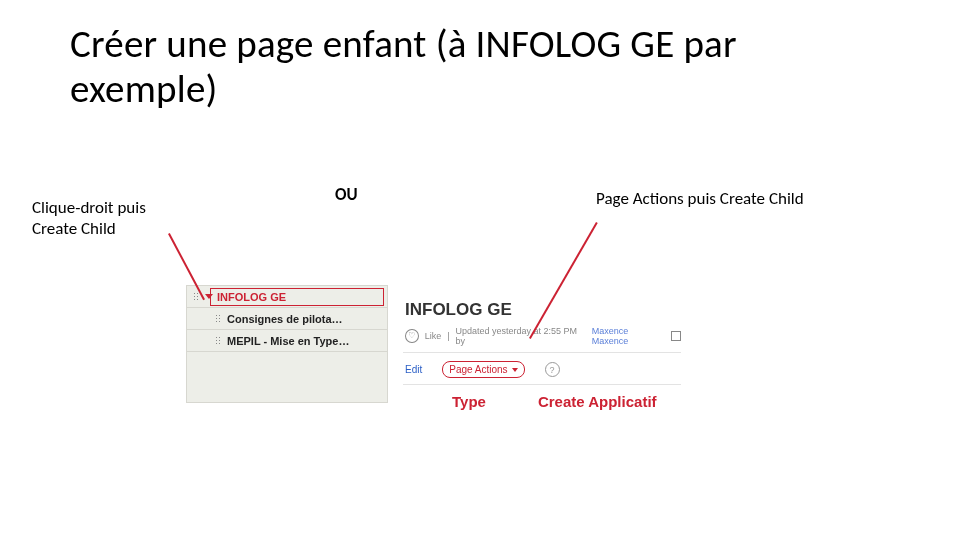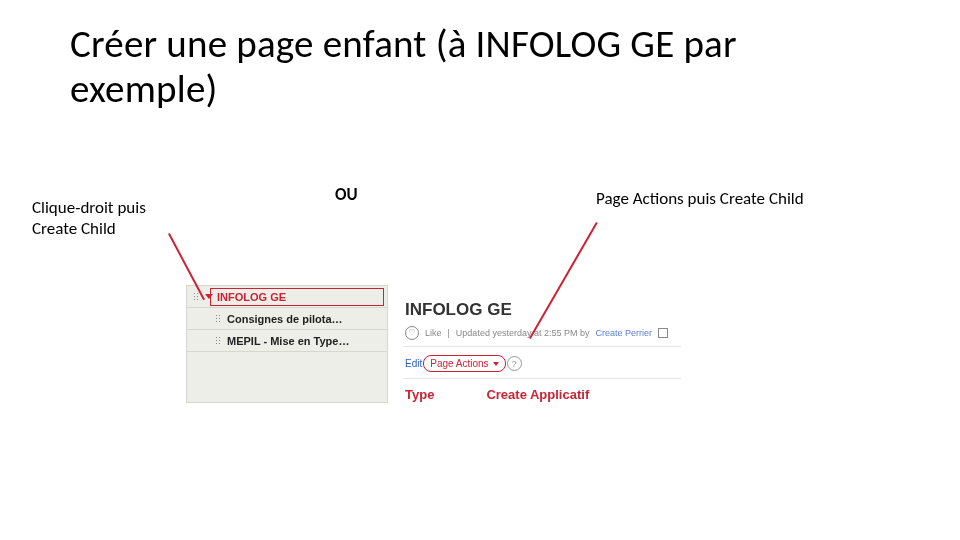--- a/index.html
+++ b/index.html
@@ -120,21 +120,21 @@
     line-height: 1;
     color: #888;
   }
   .s2-meta .auth { color: #5a7fd8; }
   .s2-meta .sq {
     width: 8px; height: 8px; border: 1px solid #888;
   }
   .s2-toolbar {
     display: flex;
     align-items: center;
-    gap: 1px;
+    gap: 20px;
     padding: 8px 2px 6px 2px;
     border-bottom: 1px solid #e3e3e3;
     font-size: 10px;
   }
   .s2-toolbar .edit { color: #2b5fc6; }
   .s2-toolbar .actions {
     border: 1.5px solid #c23;
     color: #c23;
     padding: 2px 6px;
     display: inline-flex;
@@ -155,23 +155,24 @@
     display: inline-flex;
     align-items: center;
     justify-content: center;
     font-size: 9px;
     color: #999;
   }
   .s2-footer {
     display: flex;
     gap: 52px;
     padding: 8px 2px 0 2px;
-    font-size: 13px;
+    font-size: 15px;
     font-weight: 700;
     color: #c23;
+    margin-left: 47px;
   }
 
   
   .hl-box {
     position: absolute;
     border: 1.5px solid #c23;
     background: transparent;
     pointer-events: none;
   }
   .hl-root { left: 210px; top: 288px; width: 172px; height: 16px; }
@@ -211,21 +212,21 @@
     </div>
   </div>
 
   <div class="shot2">
     <div class="s2-title">INFOLOG GE</div>
     <div class="s2-meta">
       <span class="heart">♡</span>
       <span>Like</span>
       <span>|</span>
       <span>Updated yesterday at 2:55 PM by</span>
-      <span class="auth">Create Perrier</span>
+      <span class="auth">Maxence Maxence</span>
       <span class="sq"></span>
     </div>
     <div class="s2-toolbar">
       <span class="edit">Edit</span>
       <span class="actions">
         <span>Page Actions</span>
         <span class="chev"></span>
       </span>
       <span class="qmark">?</span>
     </div>

